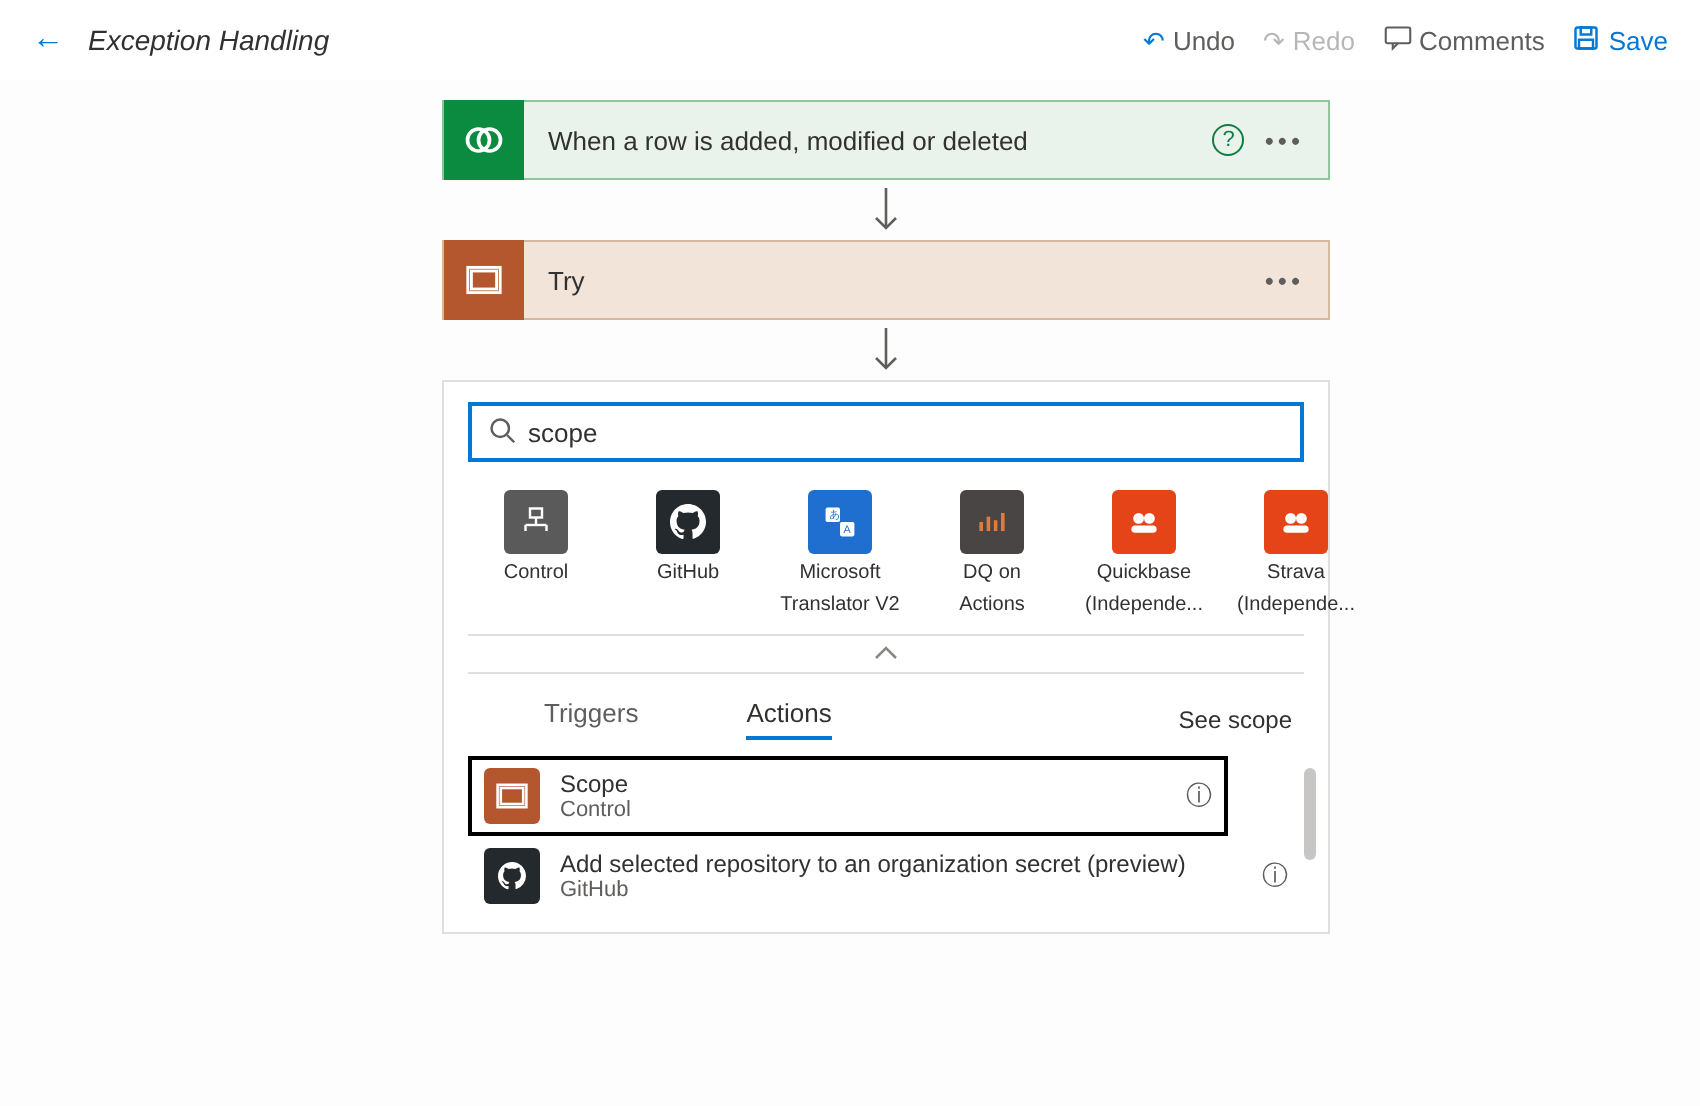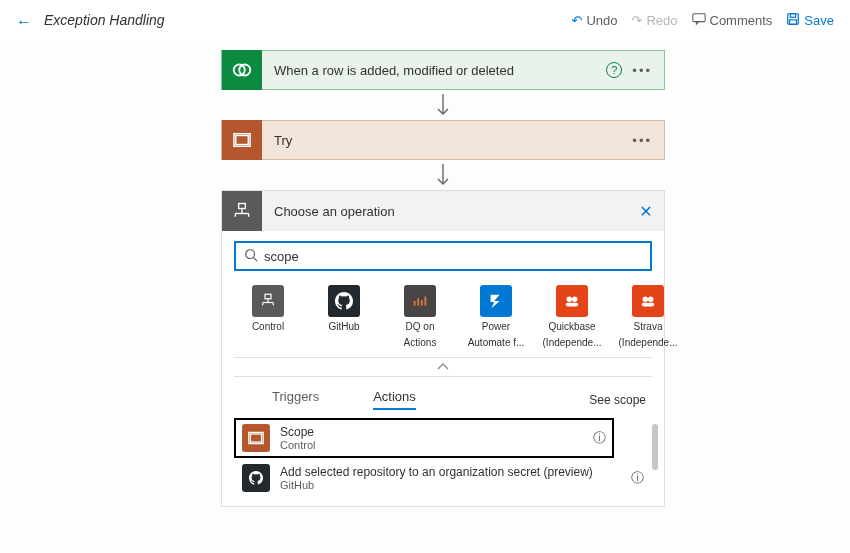--- a/index.html
+++ b/index.html
@@ -143,33 +143,20 @@
   </div>
 
   <div class="arrow-down">
     <svg width="14" height="24" viewBox="0 0 14 24" stroke="#605e5c" stroke-width="1.3" fill="none">
         <line x1="7" y1="0" x2="7" y2="19"></line>
         <polyline points="2,15 7,20 12,15"></polyline>
       </svg>
   </div>
 
   <div class="panel">
-    <div class="panel-header">
-      <div class="hicon">
-        <svg width="20" height="20" viewBox="0 0 24 24" fill="none" stroke="#fff" stroke-width="1.6">
-            <rect x="8" y="3" width="8" height="6"></rect>
-            <line x1="12" y1="9" x2="12" y2="15"></line>
-            <line x1="4" y1="15" x2="20" y2="15"></line>
-            <line x1="4" y1="15" x2="4" y2="19"></line>
-            <line x1="20" y1="15" x2="20" y2="19"></line>
-          </svg>
-      </div>
-      <div class="hlabel">Choose an operation</div>
-      <div class="close">✕</div>
-    </div>
 
     <div class="panel-body">
       <div class="search-box">
         <span style="color:#605e5c;">
           <svg width="14" height="14" viewBox="0 0 16 16" fill="none" stroke="#605e5c" stroke-width="1.4">
               <circle cx="7" cy="7" r="5"></circle>
               <line x1="11" y1="11" x2="15" y2="15"></line>
             </svg>
         </span>
         <input type="text" value="scope" style="">
@@ -191,41 +178,44 @@
         </div>
         <div class="conn">
           <div class="tile" style="background:#24292e">
             <svg width="18" height="18" viewBox="0 0 16 16" fill="#fff">
                 <path d="M8 0C3.58 0 0 3.58 0 8c0 3.54 2.29 6.53 5.47 7.59.4.07.55-.17.55-.38v-1.5c-2.23.48-2.7-1.07-2.7-1.07-.36-.92-.89-1.17-.89-1.17-.73-.5.05-.49.05-.49.8.06 1.23.83 1.23.83.72 1.23 1.88.87 2.34.67.07-.52.28-.87.51-1.07-1.78-.2-3.64-.89-3.64-3.95 0-.87.31-1.59.82-2.15-.08-.2-.36-1.02.08-2.12 0 0 .67-.21 2.2.82a7.6 7.6 0 0 1 4 0c1.53-1.04 2.2-.82 2.2-.82.44 1.1.16 1.92.08 2.12.51.56.82 1.27.82 2.15 0 3.07-1.87 3.75-3.65 3.95.29.25.54.73.54 1.48v2.2c0 .21.15.46.55.38A8 8 0 0 0 16 8c0-4.42-3.58-8-8-8z"></path>
               </svg>
           </div>
           <div class="lbl">GitHub</div>
         </div>
         <div class="conn">
+          <div class="tile" style="background:#1f6fd0">
+            <svg width="18" height="18" viewBox="0 0 20 20" fill="#fff">
+                <rect x="2" y="2" width="8" height="8" rx="1"></rect>
+                <rect x="10" y="10" width="8" height="8" rx="1"></rect>
+                <text x="4" y="8" font-size="6" fill="#1f6fd0">あ</text>
+                <text x="12" y="16" font-size="6" fill="#1f6fd0">A</text>
+              </svg>
+          </div>
+          <div class="lbl">Microsoft</div>
+          <div class="lbl2">Translator V2</div>
+        </div>
+        <div class="conn">
           <div class="tile" style="background:#4a4545">
             <svg width="18" height="18" viewBox="0 0 20 20" fill="#e07b3c">
                 <rect x="3" y="10" width="2" height="5"></rect>
                 <rect x="7" y="7" width="2" height="8"></rect>
                 <rect x="11" y="9" width="2" height="6"></rect>
                 <rect x="15" y="5" width="2" height="10"></rect>
               </svg>
           </div>
           <div class="lbl">DQ on</div>
           <div class="lbl2">Actions</div>
         </div>
         <div class="conn">
-          <div class="tile" style="background:#0078d4">
-            <svg width="18" height="18" viewBox="0 0 20 20" fill="#fff">
-                <polygon points="4,3 14,3 8,10 14,10 5,18 8,11 4,11"></polygon>
-              </svg>
-          </div>
-          <div class="lbl">Power</div>
-          <div class="lbl2">Automate f...</div>
-        </div>
-        <div class="conn">
           <div class="tile" style="background:#e44418">
             <svg width="18" height="18" viewBox="0 0 20 20" fill="#fff">
                 <circle cx="7" cy="8" r="3"></circle>
                 <circle cx="13" cy="8" r="3"></circle>
                 <rect x="3" y="12" width="14" height="4" rx="2"></rect>
               </svg>
           </div>
           <div class="lbl">Quickbase</div>
           <div class="lbl2">(Independe...</div>
         </div>

